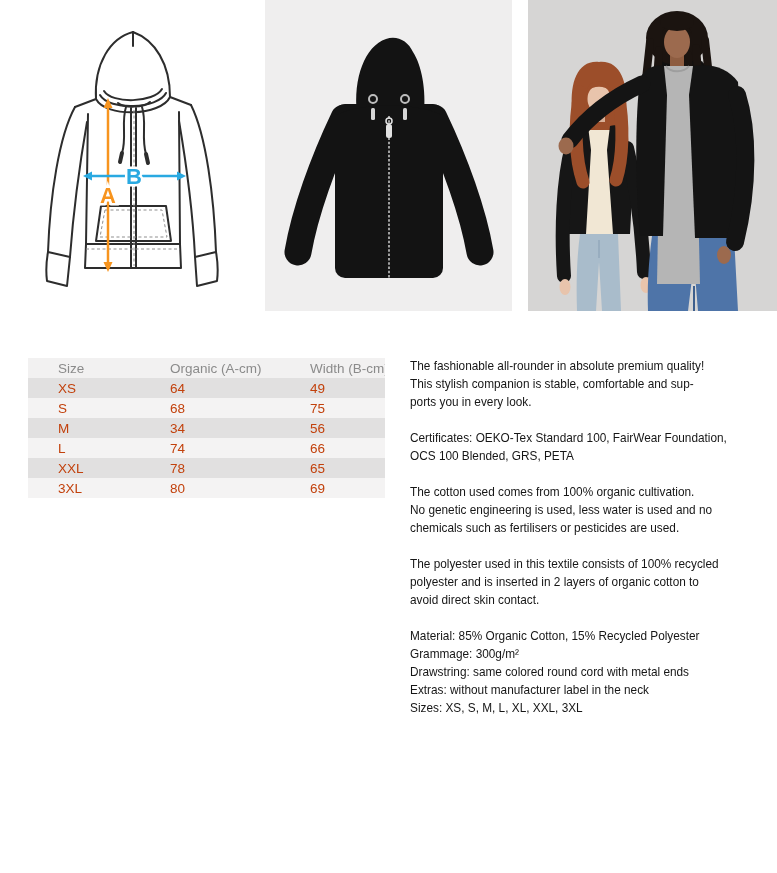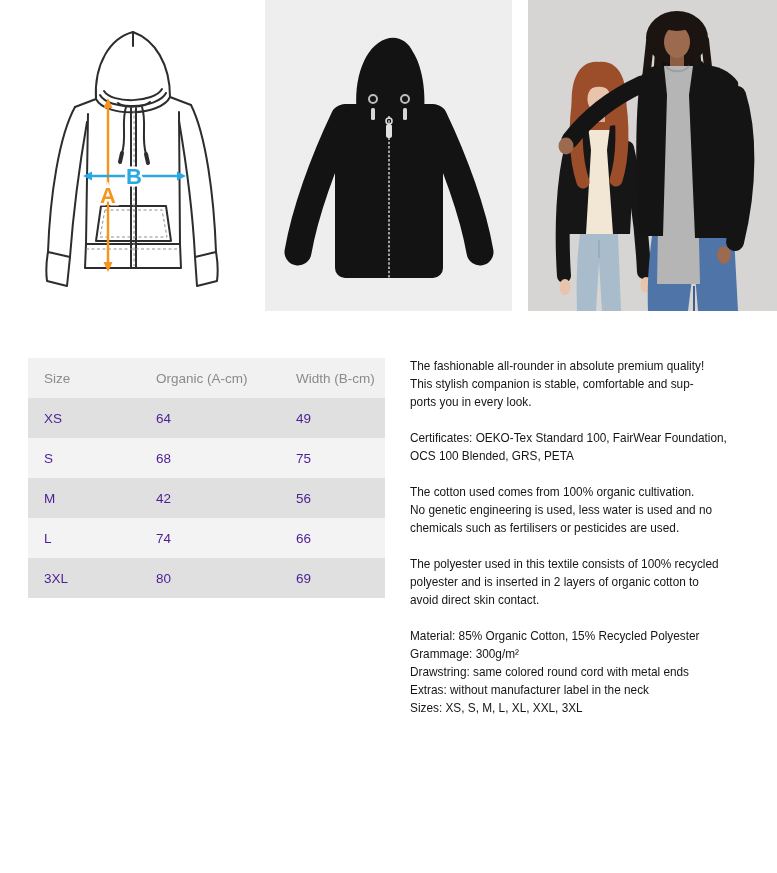--- a/index.html
+++ b/index.html
@@ -18,24 +18,24 @@
   .arrow-a-stroke{stroke:var(--arrow-a,#F7941E);}
   .arrow-a-fill{fill:var(--arrow-a,#F7941E);}
   .arrow-b-stroke{stroke:var(--arrow-b,#29A9E1);}
   .arrow-b-fill{fill:var(--arrow-b,#29A9E1);}
   .measure-label{font-family:"Liberation Sans",sans-serif;font-size:22px;font-weight:bold;
                  text-anchor:middle;paint-order:stroke;stroke:#ffffff;stroke-width:5px;}
 
   
   .size-table{position:absolute;left:28px;top:358px;width:357px;border-collapse:collapse;
               table-layout:fixed;font-size:13.5px;}
-  .size-table th,.size-table td{height:40px;padding:0 0 0 16px;text-align:left;
+  .size-table th,.size-table td{height:20px;padding:0 0 0 30px;text-align:left;
               font-weight:normal;white-space:nowrap;overflow:hidden;}
   .size-table thead tr{background:var(--table-header-bg,#f2f1f1);color:#8b8b8b;}
-  .size-table tbody{color:#4c1d95;}
+  .size-table tbody{color:#c2410c;}
   .size-table tbody tr:nth-child(odd){background:var(--table-row-odd,#e1e0e0);}
   .size-table tbody tr:nth-child(even){background:var(--table-row-even,#f4f3f3);}
 
   .tolerance{position:absolute;left:38px;top:594px;font-size:14px;color:#1c1c1c;}
 
   
   .description{position:absolute;left:410px;top:357px;width:392px;font-size:13.5px;
                line-height:18px;color:#161616;transform:scaleX(0.875);transform-origin:0 0;}
   .description .para{margin:0 0 18px 0;}
   .description .line{white-space:nowrap;}
@@ -179,27 +179,32 @@
           <td>64</td>
           <td>49</td>
         </tr>
         <tr>
           <td>S</td>
           <td>68</td>
           <td>75</td>
         </tr>
         <tr>
           <td>M</td>
-          <td>42</td>
+          <td>34</td>
           <td>56</td>
         </tr>
         <tr>
           <td>L</td>
           <td>74</td>
           <td>66</td>
+        </tr>
+        <tr>
+          <td>XXL</td>
+          <td>78</td>
+          <td>65</td>
         </tr>
         <tr>
           <td>3XL</td>
           <td>80</td>
           <td>69</td>
         </tr>
       </tbody>
   </table>
 
 

